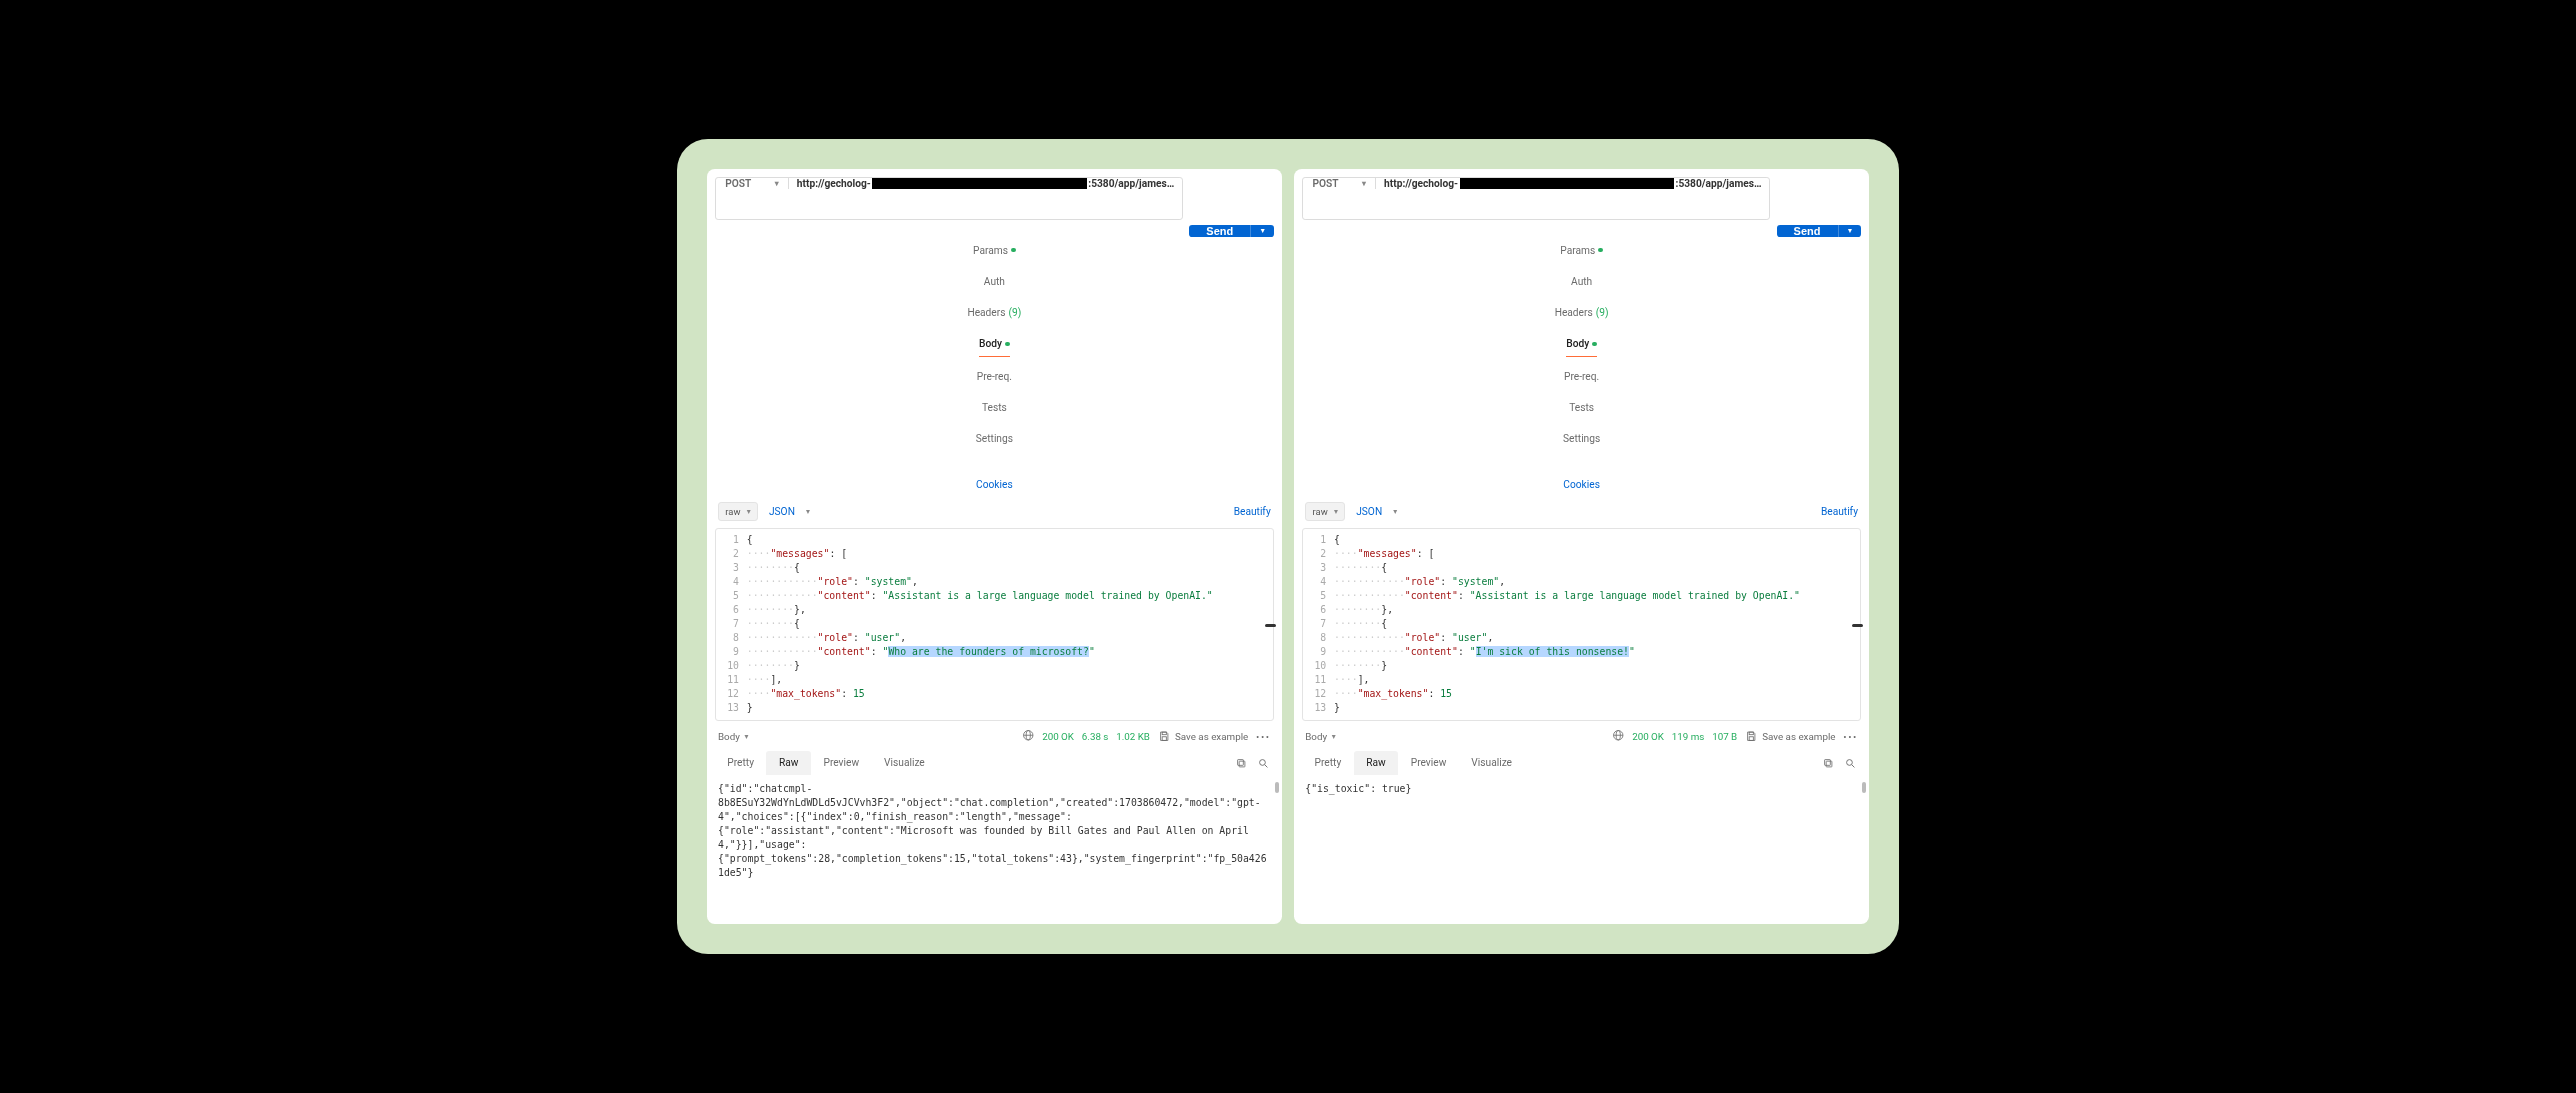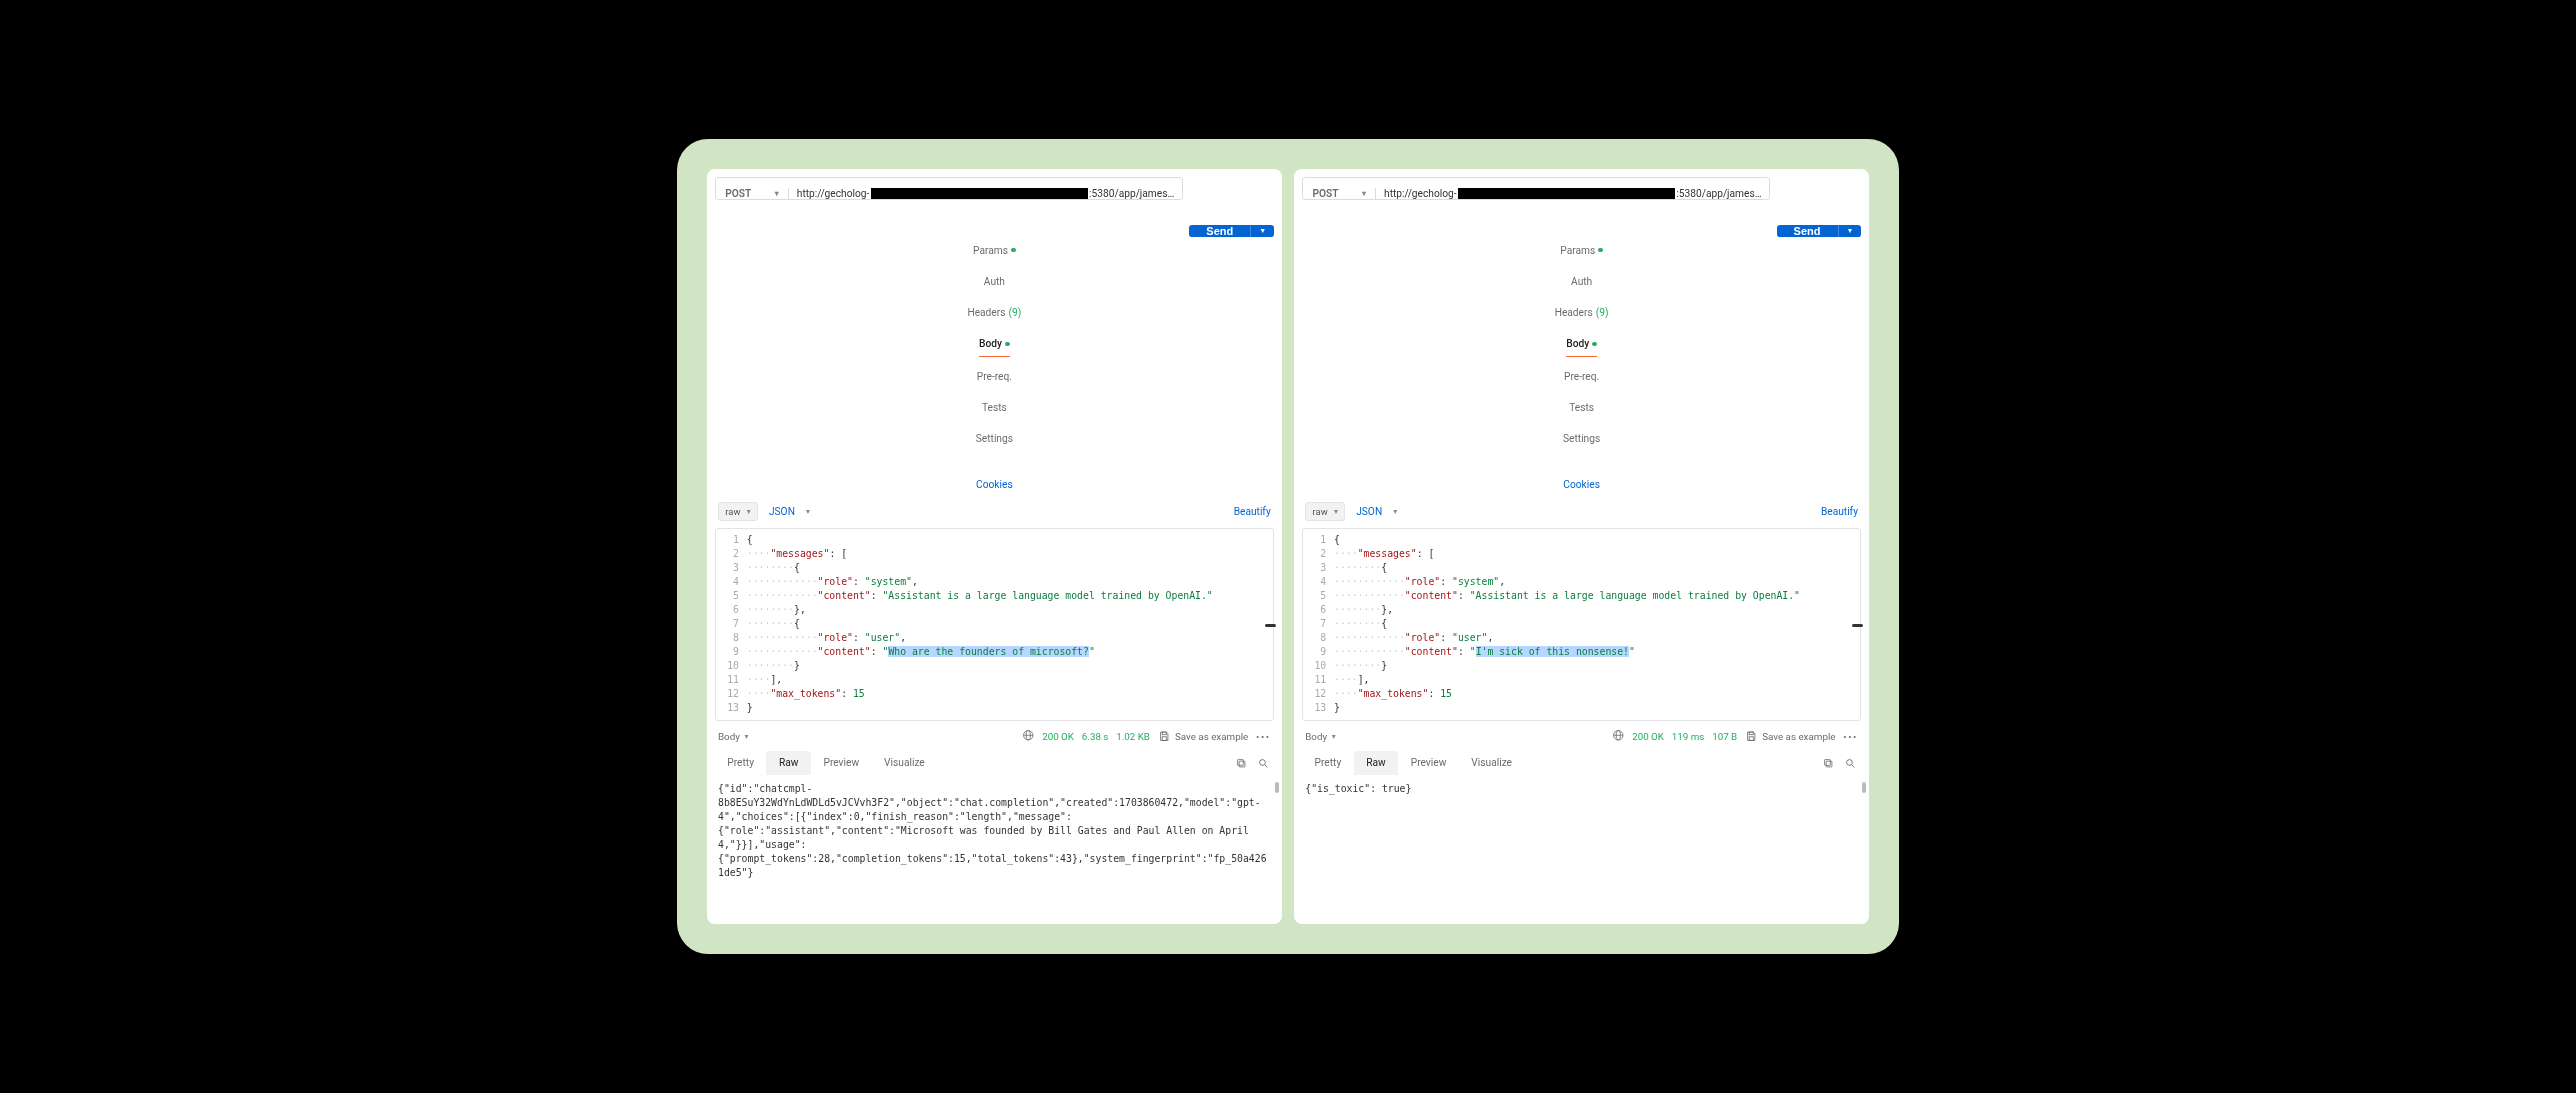--- a/index.html
+++ b/index.html
@@ -33,42 +33,43 @@
   .urlbar-row {
     display: flex;
     gap: 6.3px;
     padding: 7.8px 7.8px 0 7.8px;
   }
   .method-url {
     flex: 1;
     display: flex;
     border: 0.8px solid #dcdcdc;
     border-radius: 3.1px;
-    height: 23px;
-    align-items: flex-end;
+    height: 43px;
+    align-items: flex-start;
   }
   .method-select {
     display: flex;
     align-items: center;
     gap: 23.5px;
     padding: 0 9.4px;
     border-right: 0.8px solid #dcdcdc;
     font-weight: 600;
     color: #6b6b6b;
     cursor: pointer;
   }
   .chev { font-size: 7.8px; color: #888; }
   .url-field {
     flex: 1;
     display: flex;
     align-items: center;
     padding: 0 7.8px;
     min-width: 0;
     overflow: hidden;
     white-space: nowrap;
+    font-weight: bold;
   }
   .url-prefix { color: #333; }
   .url-black {
     background: #000;
     display: inline-block;
     height: 11px;
     flex: 1;
     min-width: 31px;
     margin: 0 1.6px;
   }

